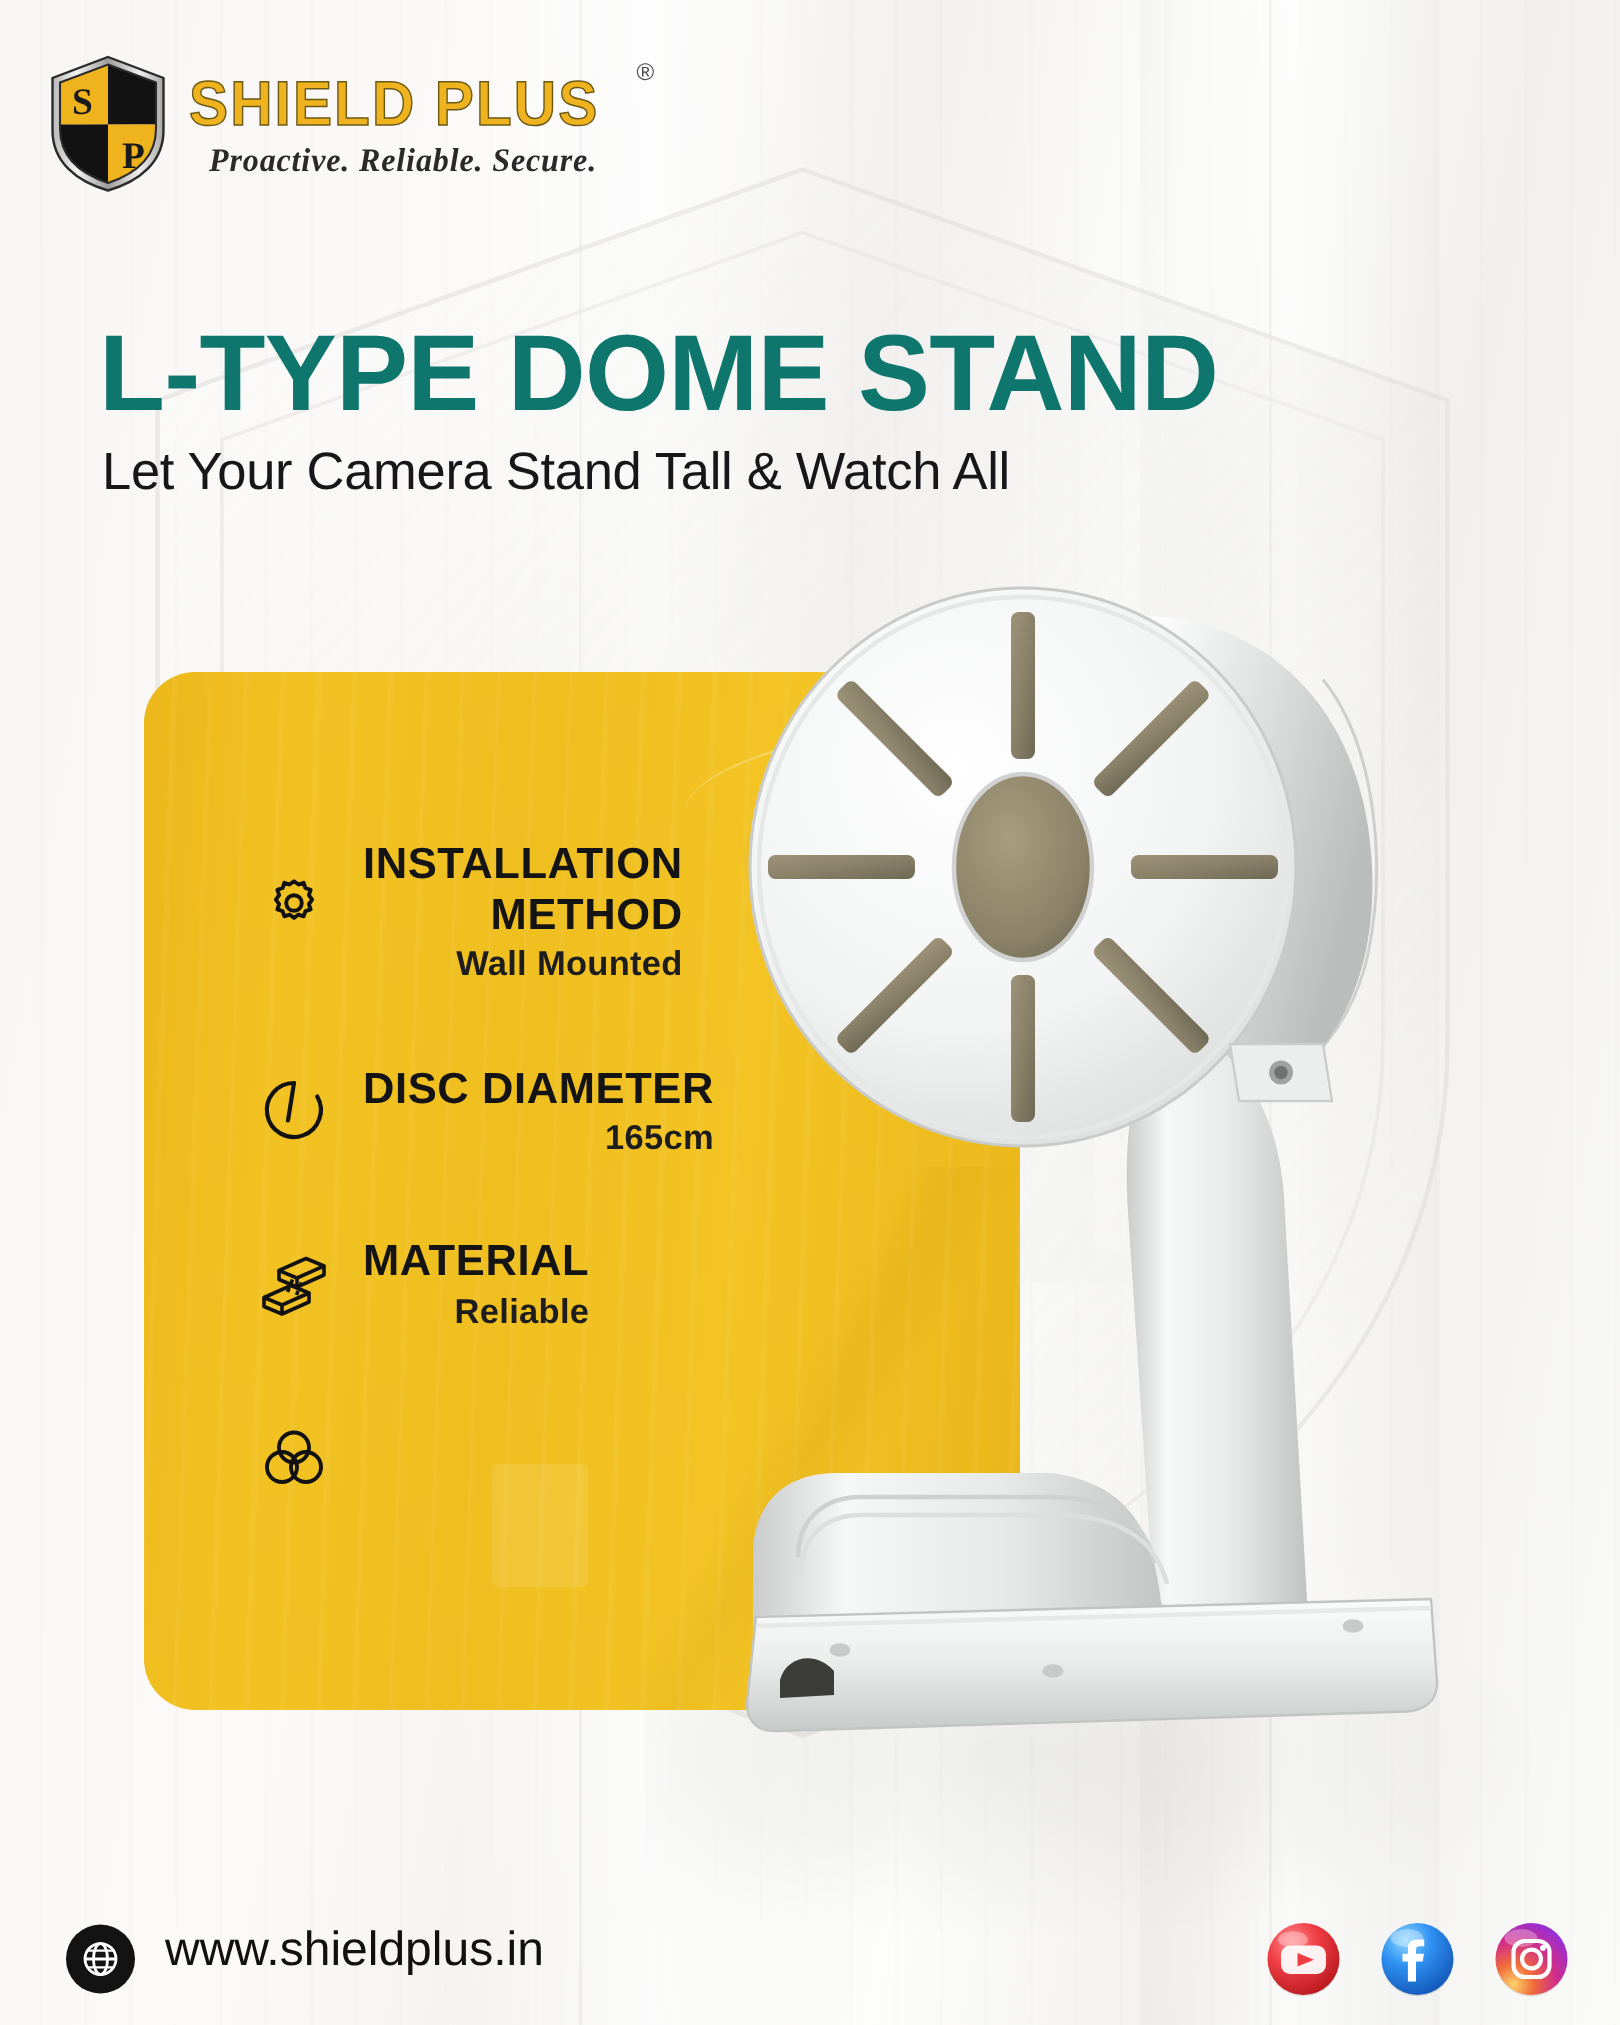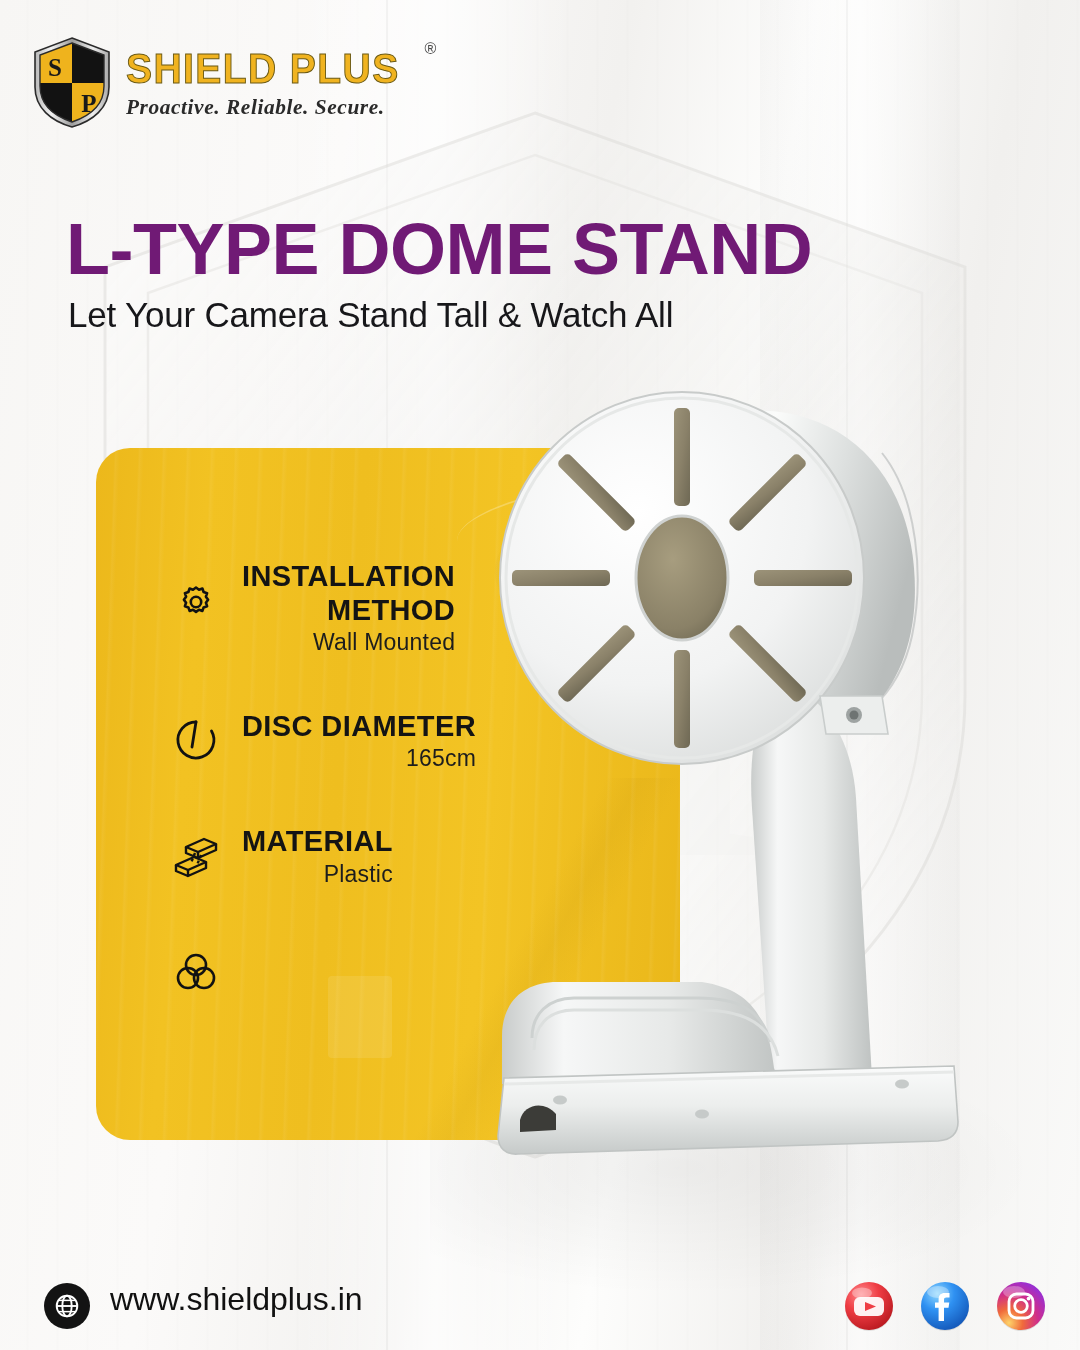--- a/index.html
+++ b/index.html
@@ -42,21 +42,21 @@
     pointer-events:none;
   }
   .bg-soft-shadow{
     position:absolute; left:430px; top:1080px; width:620px; height:220px;
     background:radial-gradient(ellipse at 40% 40%, rgba(0,0,0,0.055), rgba(0,0,0,0) 68%);
   }
 
   
   .logo-row{ position:absolute; left:32px; top:36px; display:flex; align-items:flex-start; }
   .logo-shield{ width:80px; height:92px; flex:0 0 auto; }
-  .logo-text{ margin-left:14px; padding-top:12px; position:relative; }
+  .logo-text{ margin-left:14px; padding-top:12px; position:relative;text-align:center; }
   .brand{
     font-family:"Liberation Sans", sans-serif;
     font-size:42px; font-weight:bold; letter-spacing:1.5px;
     color:#f0b320;
     -webkit-text-stroke:1px #6b5a14;
     line-height:1;
     transform:scaleX(.93);
     transform-origin:left center;
   }
   .brand-r{
@@ -68,21 +68,21 @@
     font-style:italic; font-weight:bold;
     font-size:22px; letter-spacing:.6px;
     color:#2a2a2a; margin-top:4px;
     transform:scaleX(.97); transform-origin:left center;
   }
 
   
   .title{
     position:absolute; left:66px; top:213px;
     font-size:72px; font-weight:bold; letter-spacing:-0.5px;
-    color:#701a75; line-height:1;
+    color:#0f766e; line-height:1;
     transform:scaleX(1.0); transform-origin:left center;
     white-space:nowrap;
   }
   .subtitle{
     position:absolute; left:68px; top:297px;
     font-size:35px; font-weight:normal; letter-spacing:-0.2px;
     color:#17171a; line-height:1;
     white-space:nowrap;
     text-align:center;
   }
@@ -126,21 +126,21 @@
   .spec-list{ position:absolute; left:68px; top:112px; width:470px;text-align:right; }
   .spec-item{ display:flex; align-items:flex-start; margin-bottom:54px; }
   .spec-item:last-child{ margin-bottom:0; }
   .spec-icon{ width:56px; flex:0 0 56px; padding-top:6px; }
   .spec-text{ margin-left:22px; }
   .spec-label{
     font-size:29px; font-weight:bold; letter-spacing:.4px;
     color:#141414; line-height:1.16; white-space:pre-line;
   }
   .spec-value{
-    font-size:23px; font-weight:normal; letter-spacing:.2px;
+    font-size:23px; font-weight:bold; letter-spacing:.2px;
     color:#1d1d1d; margin-top:3px; line-height:1.1;
   }
   .spec-item.tall .spec-icon{ padding-top:18px; }
 
   
   .product{
     position:absolute; left:452px; top:378px;
     width:560px; height:790px;
     pointer-events:none;
   }
@@ -265,21 +265,21 @@
             <path d="M4 34 L22 26 L34 31 L16 39 Z"></path>
             <path d="M16 39 L16 45 L34 37 L34 31"></path>
             <path d="M4 34 L4 40 L16 45"></path>
             <path d="M23 22 L19 32" stroke-dasharray="3 3"></path>
             <path d="M29 24 L25 34" stroke-dasharray="3 3"></path>
           </g>
         </svg>
       </div>
       <div class="spec-text">
         <div class="spec-label">MATERIAL</div>
-        <div class="spec-value">Plastic</div>
+        <div class="spec-value">Reliable</div>
       </div>
     </div>
 
     <div class="spec-item">
       <div class="spec-icon">
         <svg viewBox="0 0 48 48" width="48" height="48">
           <g fill="none" stroke="#121212" stroke-width="2.6">
             <circle cx="24" cy="18" r="10"></circle>
             <circle cx="16" cy="31" r="10"></circle>
             <circle cx="32" cy="31" r="10"></circle>

